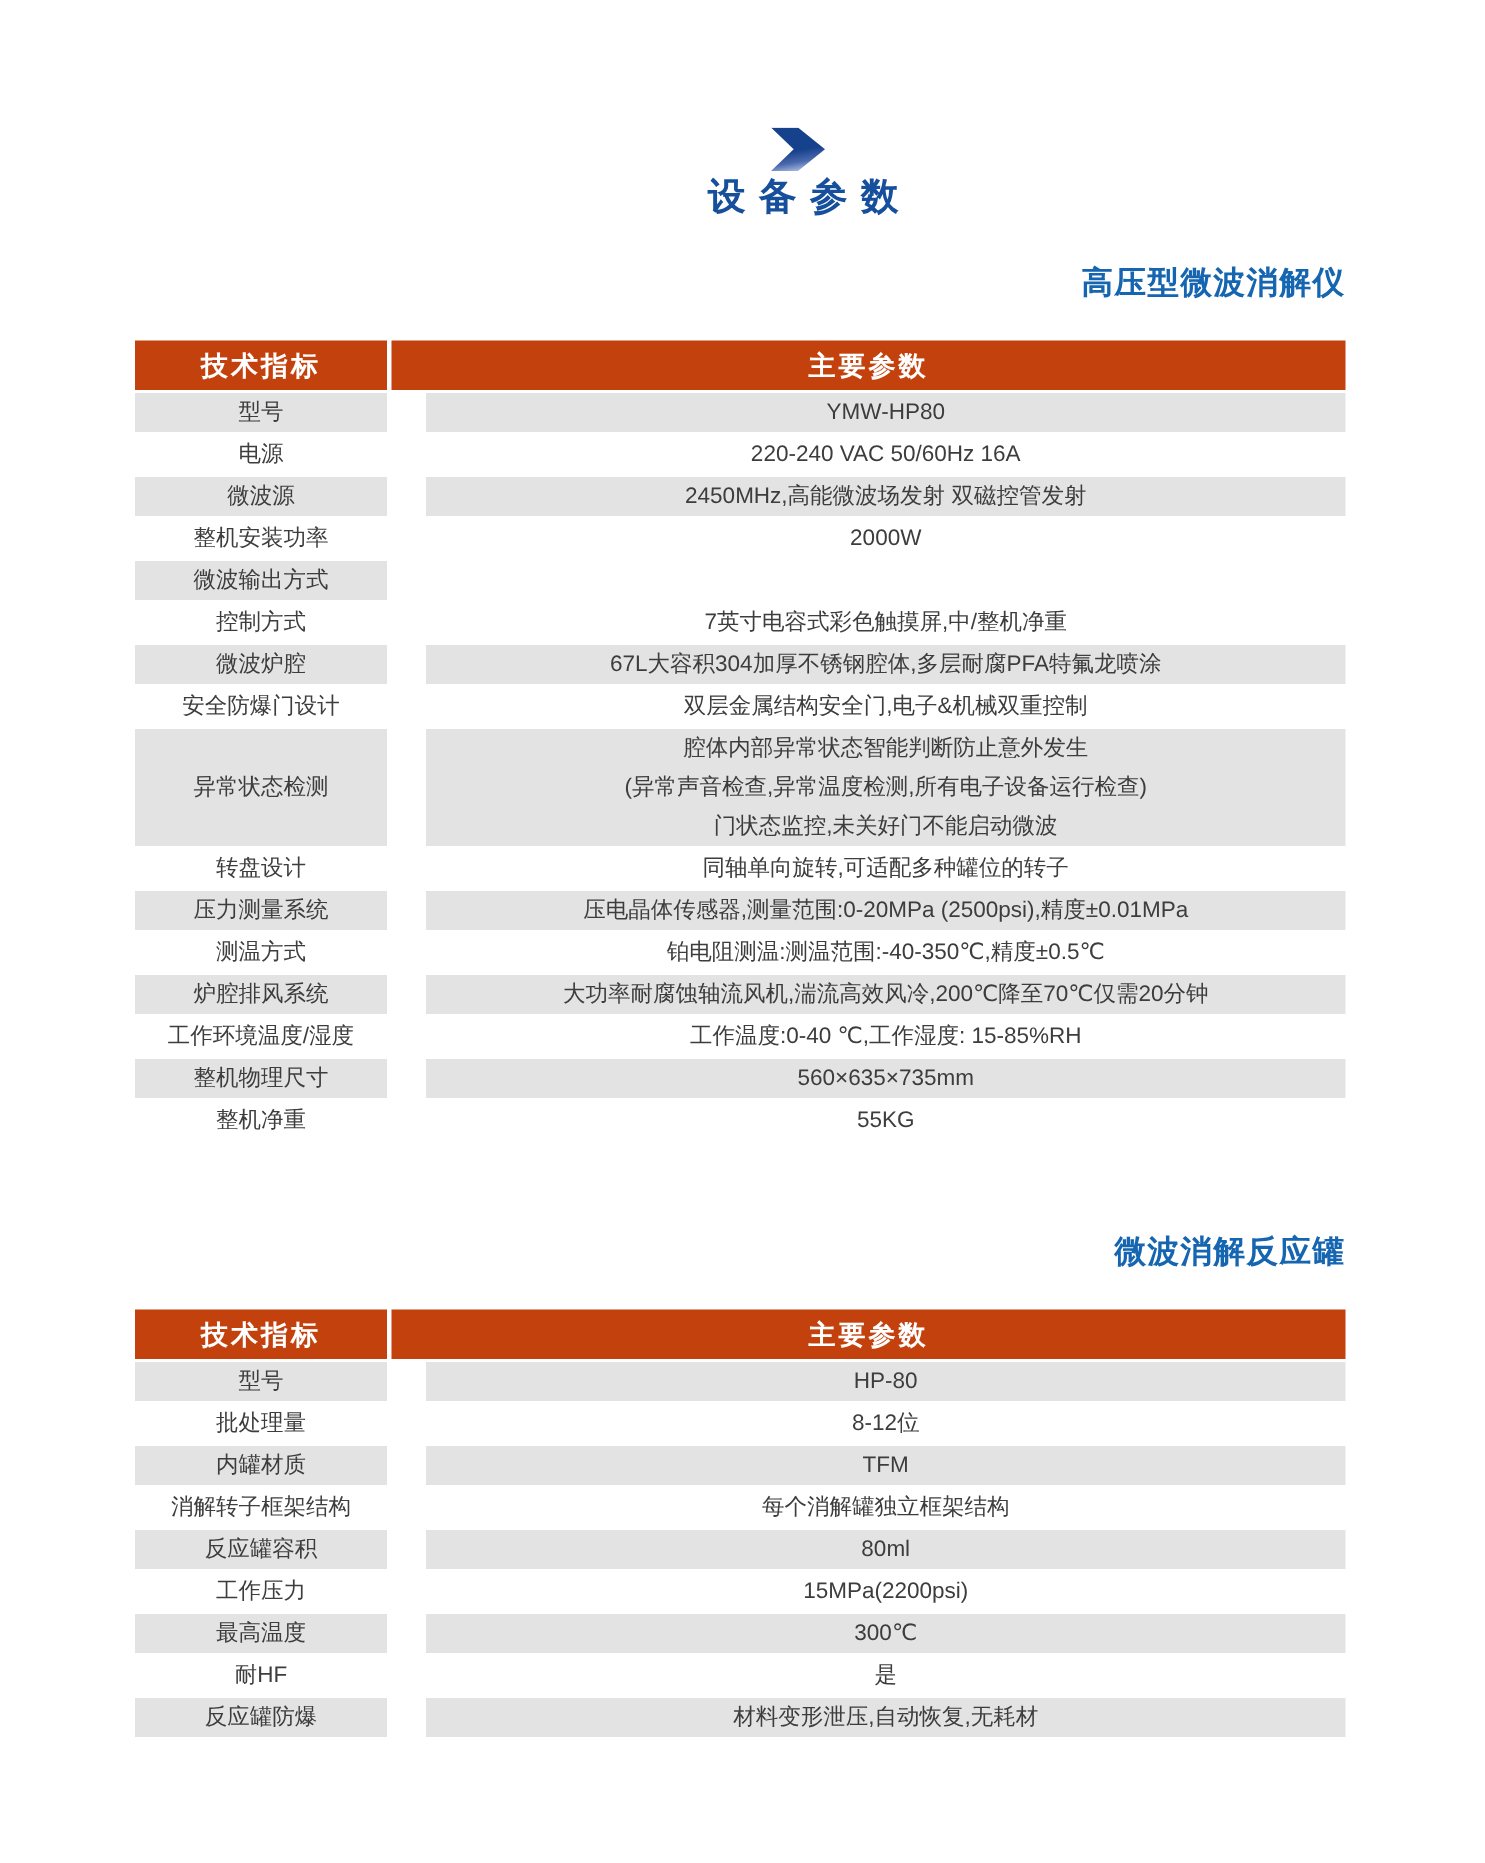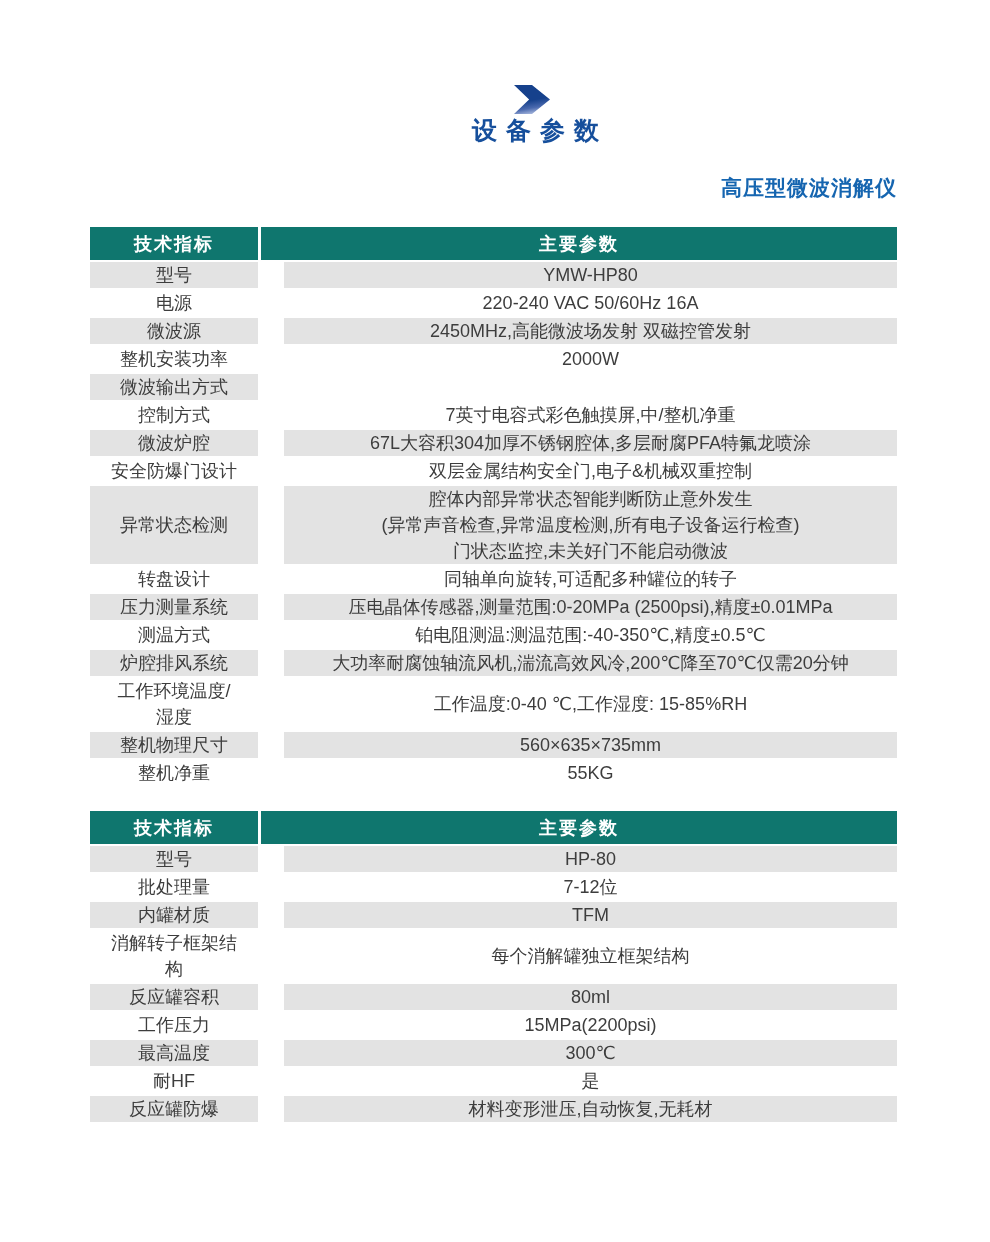--- a/index.html
+++ b/index.html
@@ -62,37 +62,37 @@
     flex-direction: column;
     gap: 2px;
     background: #ffffff;
   }
   .spec-header-row, .spec-row {
     display: grid;
     grid-template-columns: 168px 1fr;
     column-gap: 3px;
   }
   .header-cell {
-    background: #0f766e;
+    background: #c2410c;
     color: #ffffff;
     font-size: 18px;
     font-weight: bold;
     letter-spacing: 2px;
     height: 33px;
     display: flex;
     align-items: center;
     justify-content: center;
   }
   .cell {
     min-height: 25px;
     display: flex;
     align-items: center;
     justify-content: center;
     text-align: center;
-    font-size: 18px;
+    font-size: 15px;
     line-height: 26px;
     background: #ffffff;
     padding: 0 20px;
     box-sizing: border-box;
   }
   .spec-row.shaded .cell { background: #e3e3e3; }
   .value-cell { white-space: pre-line; margin-left: 23px; }
 </style>
 </head>
 <body>
@@ -175,34 +175,35 @@
             <div class="cell label-cell">整机物理尺寸</div>
             <div class="cell value-cell">560×635×735mm</div>
           </div>
           <div class="spec-row">
             <div class="cell label-cell">整机净重</div>
             <div class="cell value-cell">55KG</div>
           </div>
         </div>
     </div>
 
+    <div class="table-title second">微波消解反应罐</div>
 
     <div class="spec-table">
       <div class="spec-header-row">
         <div class="header-cell">技术指标</div>
         <div class="header-cell">主要参数</div>
       </div>
       <div style="display:flex;flex-direction:column;gap:2px;">
           <div class="spec-row shaded">
             <div class="cell label-cell">型号</div>
             <div class="cell value-cell">HP-80</div>
           </div>
           <div class="spec-row">
             <div class="cell label-cell">批处理量</div>
-            <div class="cell value-cell">7-12位</div>
+            <div class="cell value-cell">8-12位</div>
           </div>
           <div class="spec-row shaded">
             <div class="cell label-cell">内罐材质</div>
             <div class="cell value-cell">TFM</div>
           </div>
           <div class="spec-row">
             <div class="cell label-cell">消解转子框架结构</div>
             <div class="cell value-cell">每个消解罐独立框架结构</div>
           </div>
           <div class="spec-row shaded">

